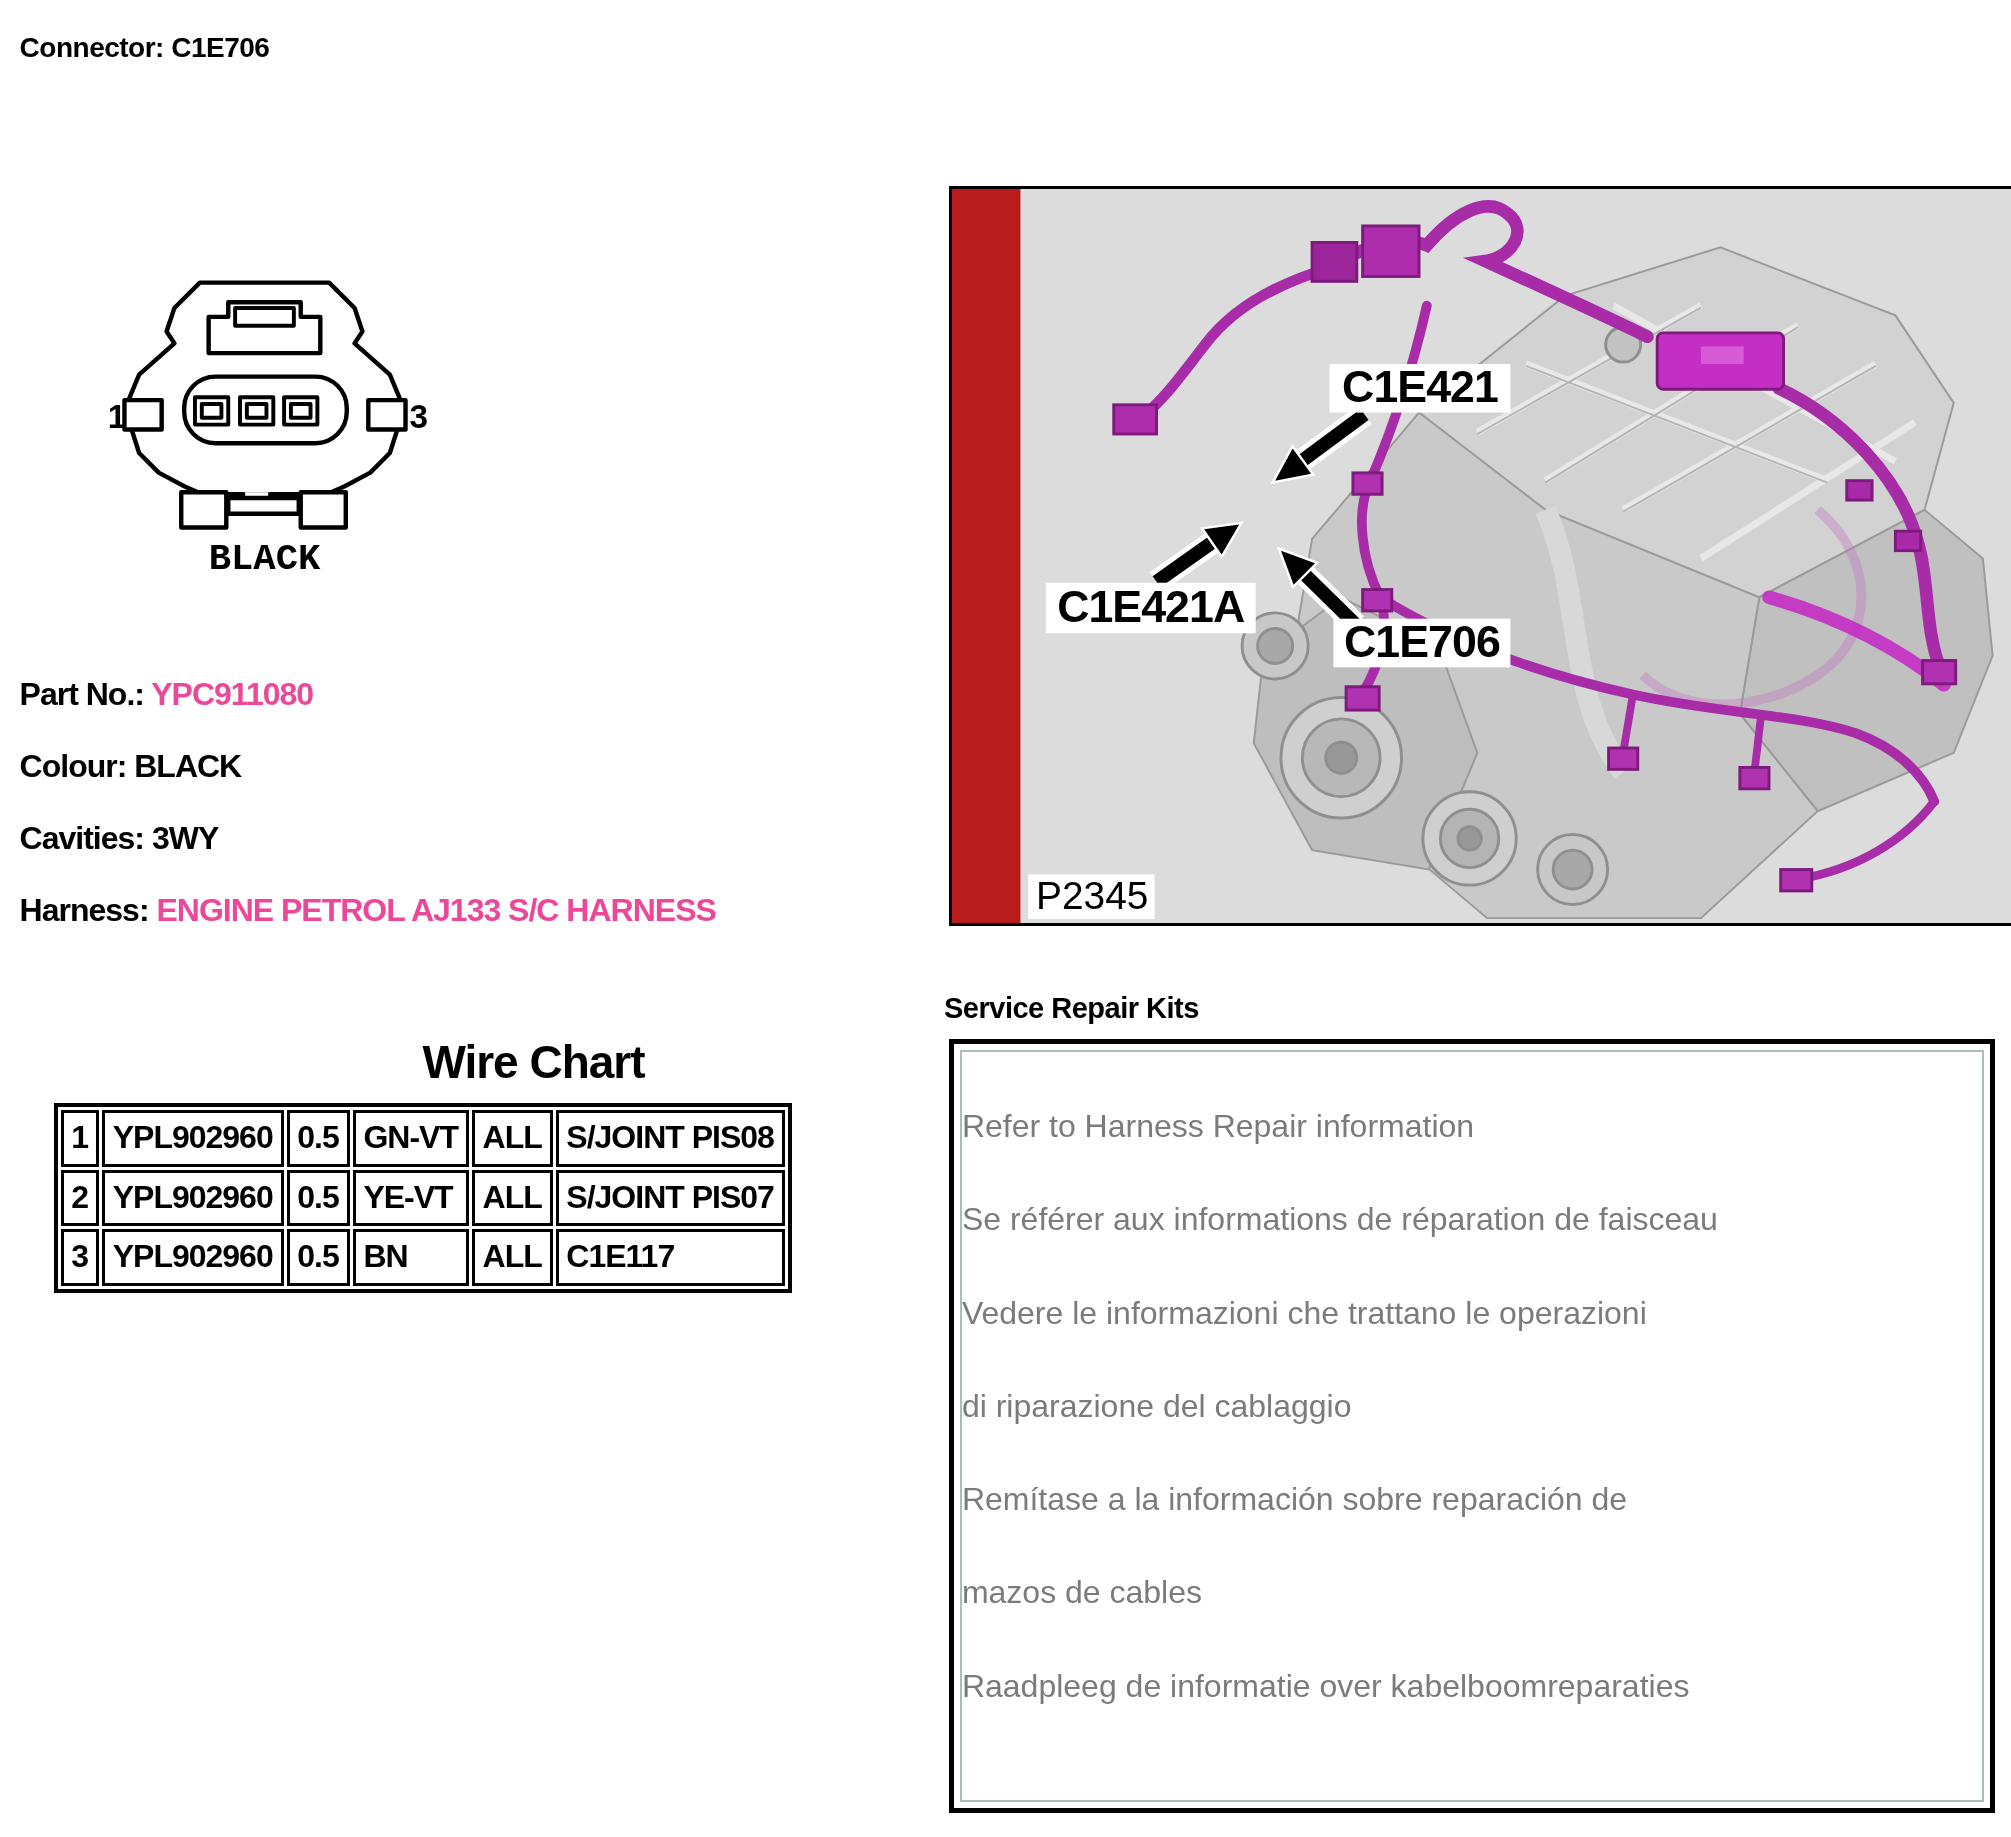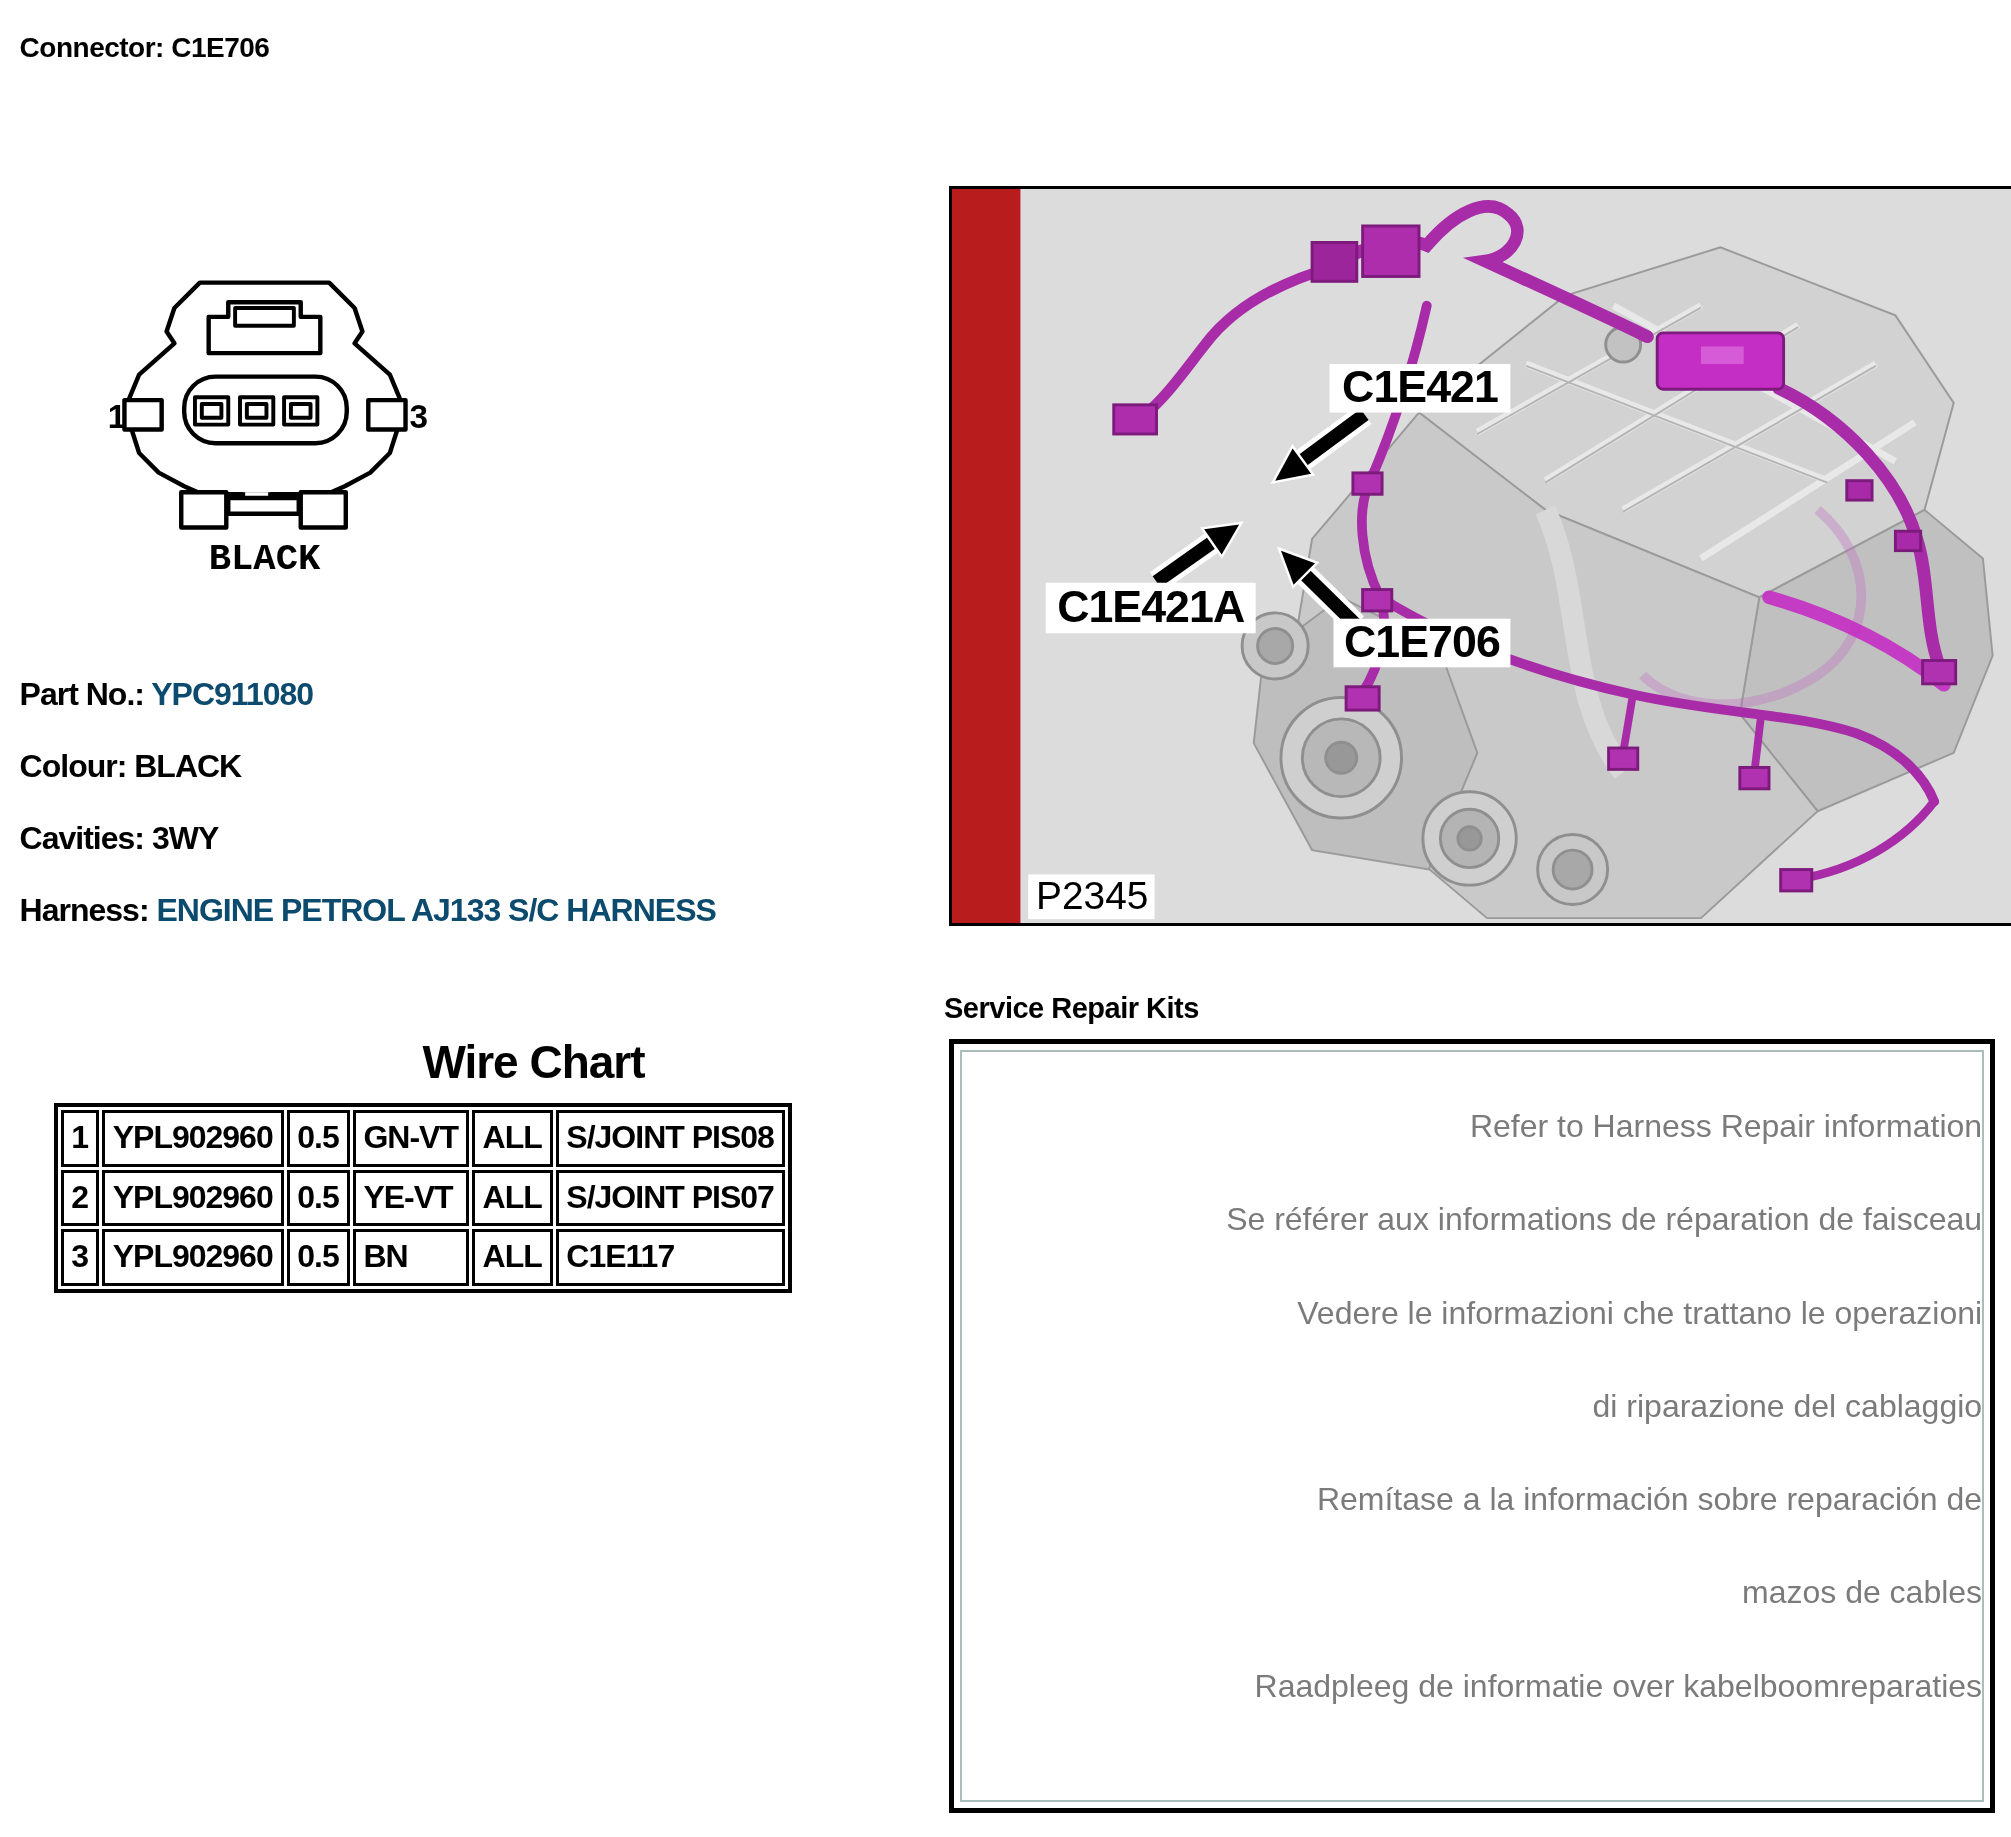--- a/index.html
+++ b/index.html
@@ -7,40 +7,40 @@
         font-family:"Liberation Sans",sans-serif;color:#000;}
   
   #connector-title{position:absolute;left:19.6px;top:15.7px;font-size:28px;font-weight:bold;letter-spacing:-0.5px;margin-top:16px;}
   #right-header{position:absolute;left:944px;top:15.7px;font-size:29px;font-weight:bold;letter-spacing:-0.5px;}
   #right-header .hrow{margin-bottom:23.5px;white-space:nowrap;}
   
   #connector-diagram{position:absolute;left:98px;top:263px;width:333px;height:323px;}
   
   #part-info{position:absolute;left:19.6px;top:676px;font-size:32px;font-weight:bold;letter-spacing:-1px;}
   #part-info .prow{margin-bottom:35px;white-space:nowrap;}
-  .green{color:#0c4a6e;}
+  .green{color:#ec4899;}
   
   #engine-figure{position:absolute;left:949px;top:186px;width:1151px;height:740px;
                  border:3.9px solid #000;box-sizing:border-box;background:#b91c1c;}
   #engine-figure svg{display:block;width:100%;height:100%;}
   
   #wire-chart{position:absolute;left:25.5px;top:1035px;width:960px;padding-left:28px;}
   #wire-chart-title{text-align:center;font-size:46px;font-weight:bold;letter-spacing:-1px;margin-bottom:13.7px;}
   table.wire{border-collapse:separate;border-spacing:3.9px;border:4.9px solid #000;background:#fff;}
   table.wire th,table.wire td{border:3.9px solid #000;font-size:32px;font-weight:bold;letter-spacing:-1px;
       padding:2px 7.8px 3.9px 7.8px;height:45px;text-align:left;vertical-align:middle;white-space:nowrap;}
   .w-cav{width:57px;} .w-term{width:188px;} .w-csa{width:59px;}
   .w-col{width:102px;} .w-cct{width:63px;} .w-destn{width:233px;}
   
   #service-title{position:absolute;left:944px;top:992px;font-size:29px;font-weight:bold;letter-spacing:-0.5px;}
   #service-box{position:absolute;left:949px;top:1039px;width:1046px;height:774px;
                border:5.9px solid #000;box-sizing:border-box;background:#fff;}
   #service-inner{position:absolute;left:5.9px;top:5.9px;right:5.9px;bottom:5.9px;border:2.9px solid #a9bdbb;
                  display:flex;flex-direction:column;justify-content:space-evenly;
-                 text-align:right;color:#7b7b7b;font-size:32px;font-weight:normal;padding-bottom:39px;}
+                 text-align:left;color:#7b7b7b;font-size:32px;font-weight:normal;padding-bottom:39px;}
   #service-inner .sline{white-space:nowrap;}
   svg text{font-family:"Liberation Sans",sans-serif;}
   text.mono{font-family:"Liberation Mono",monospace;}
 </style>
 </head>
 <body>
 
 <div id="page">
 
   <div id="connector-title">

